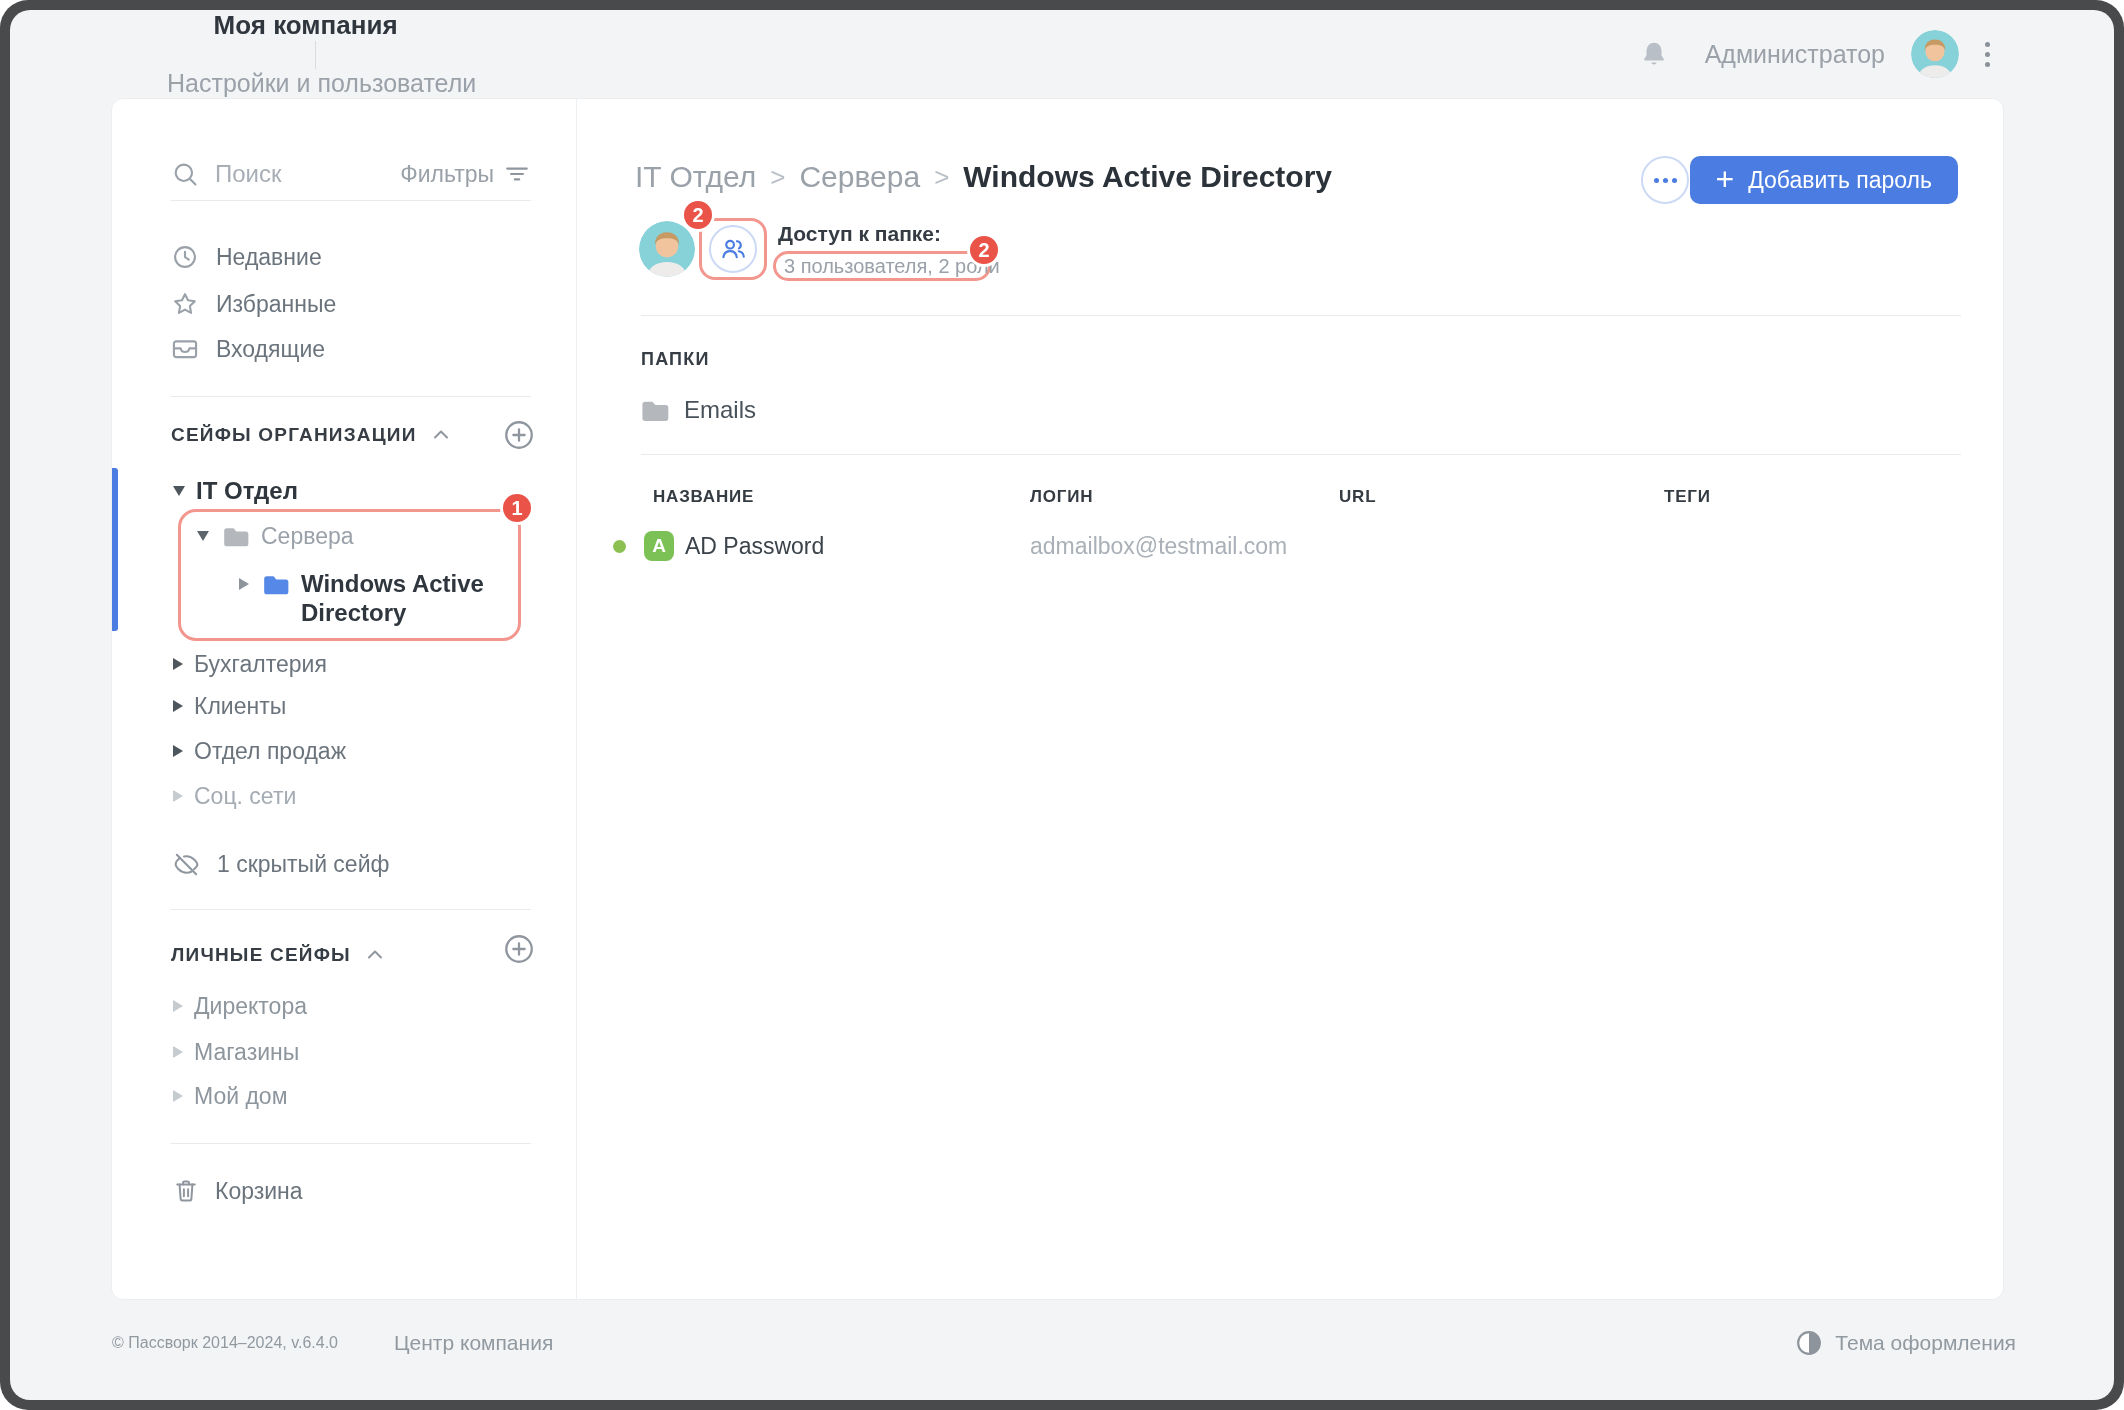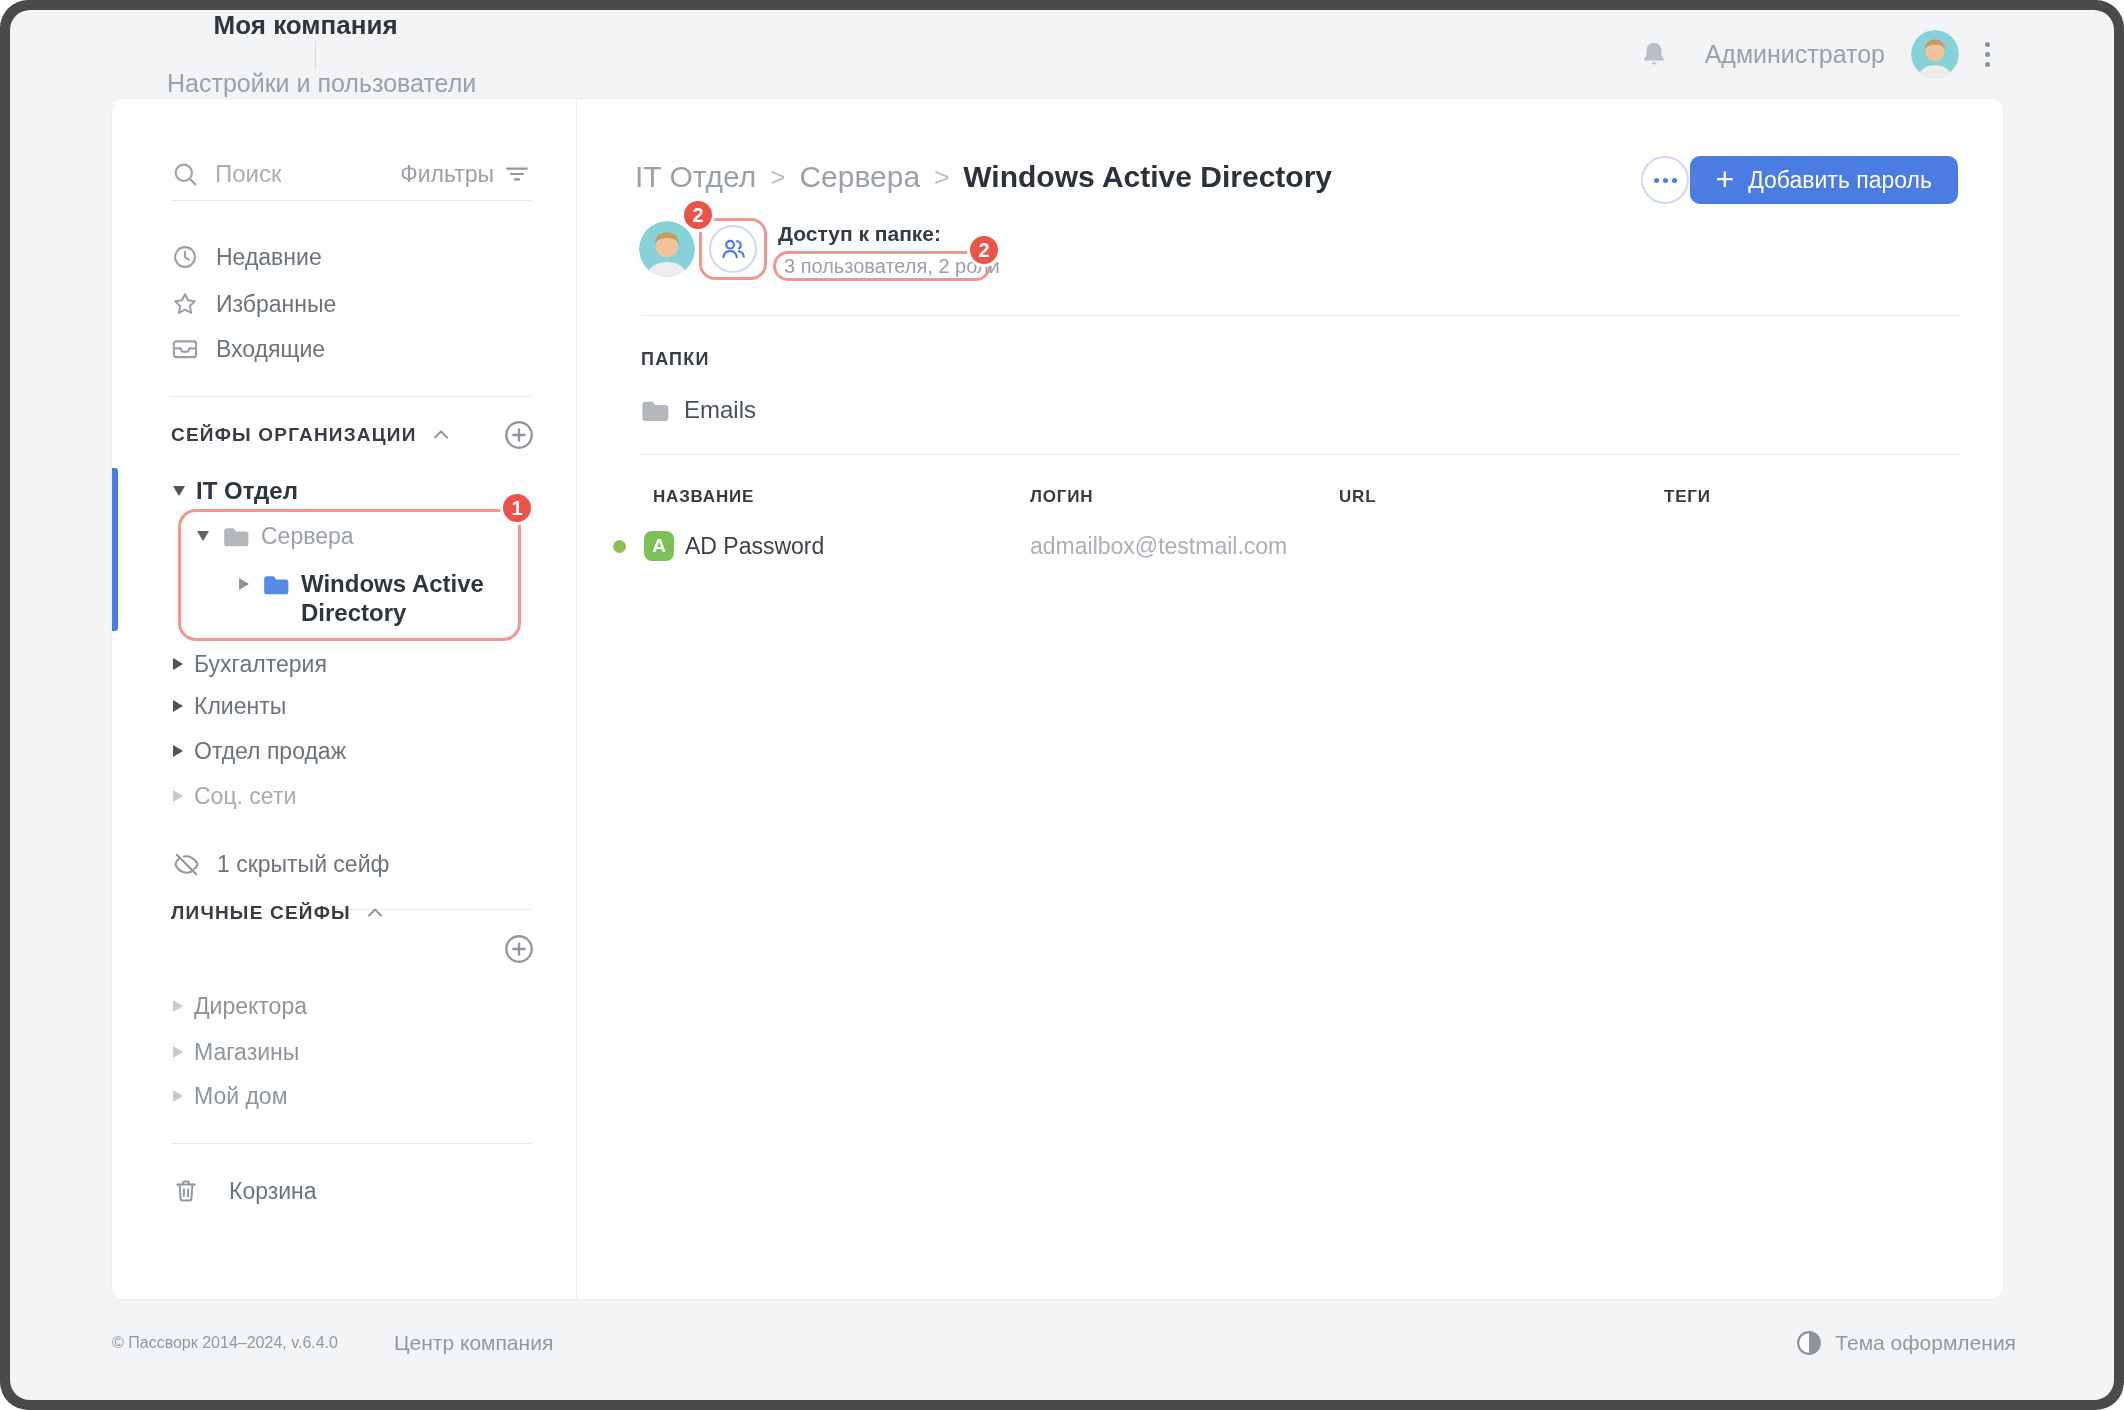--- a/index.html
+++ b/index.html
@@ -252,21 +252,21 @@
           <svg width="29" height="29" viewBox="0 0 24 24" fill="none" stroke="#8f969e" stroke-width="1.7" stroke-linecap="round" stroke-linejoin="round">
                 <path d="M4 4l16 16"></path>
                 <path d="M9.9 5.3A10.4 10.4 0 0 1 12 5.1c5.5 0 9 5.4 9 6.9 0 .8-1.1 2.5-2.8 3.9M6.2 6.8C4.2 8.3 3 10.4 3 12c0 1.5 3.5 6.9 9 6.9 1.6 0 3-.4 4.2-1.1"></path>
               </svg>
         </span>
         <span class="s-label">1 скрытый сейф</span>
       </div>
 
       <div class="s-div" style="top:810px;"></div>
 
-      <div class="sect" style="top:794px;">
+      <div class="sect" style="top:836px;">
         <span>ЛИЧНЫЕ СЕЙФЫ</span>
         <span class="s-ic">
           <svg width="24" height="24" viewBox="0 0 24 24" fill="none" stroke="#8f969e" stroke-width="2" stroke-linecap="round" stroke-linejoin="round">
                 <path d="M6 14.5l6-6 6 6"></path>
               </svg>
         </span>
       </div>
       <span class="plus-btn" style="top:833px;">
         <svg width="34" height="34" viewBox="0 0 24 24" fill="none" stroke="#8f969e" stroke-width="1.6" stroke-linecap="round">
               <circle cx="12" cy="12" r="9"></circle>
@@ -282,21 +282,21 @@
         <span class="tri-r light"></span>
         <span class="s-label" style="color:#8d959d;">Магазины</span>
       </div>
       <div class="row" style="left:61px; top:977px; gap:11px;">
         <span class="tri-r light"></span>
         <span class="s-label" style="color:#8d959d;">Мой дом</span>
       </div>
 
       <div class="s-div" style="top:1044px;"></div>
 
-      <div class="row" style="left:60px; top:1072px; gap:29px;">
+      <div class="row" style="left:60px; top:1072px; gap:15px;">
         <span class="s-ic">
           <svg width="28" height="28" viewBox="0 0 24 24" fill="none" stroke="#8f969e" stroke-width="1.7" stroke-linecap="round" stroke-linejoin="round">
                 <path d="M4.5 6.5h15"></path>
                 <path d="M9.5 6.5V4.8a1 1 0 0 1 1-1h3a1 1 0 0 1 1 1v1.7"></path>
                 <path d="M6.5 6.5l.9 12.2a1.5 1.5 0 0 0 1.5 1.4h6.2a1.5 1.5 0 0 0 1.5-1.4l.9-12.2"></path>
                 <path d="M10.2 10.5v6M13.8 10.5v6"></path>
               </svg>
         </span>
         <span class="s-label">Корзина</span>
       </div>

